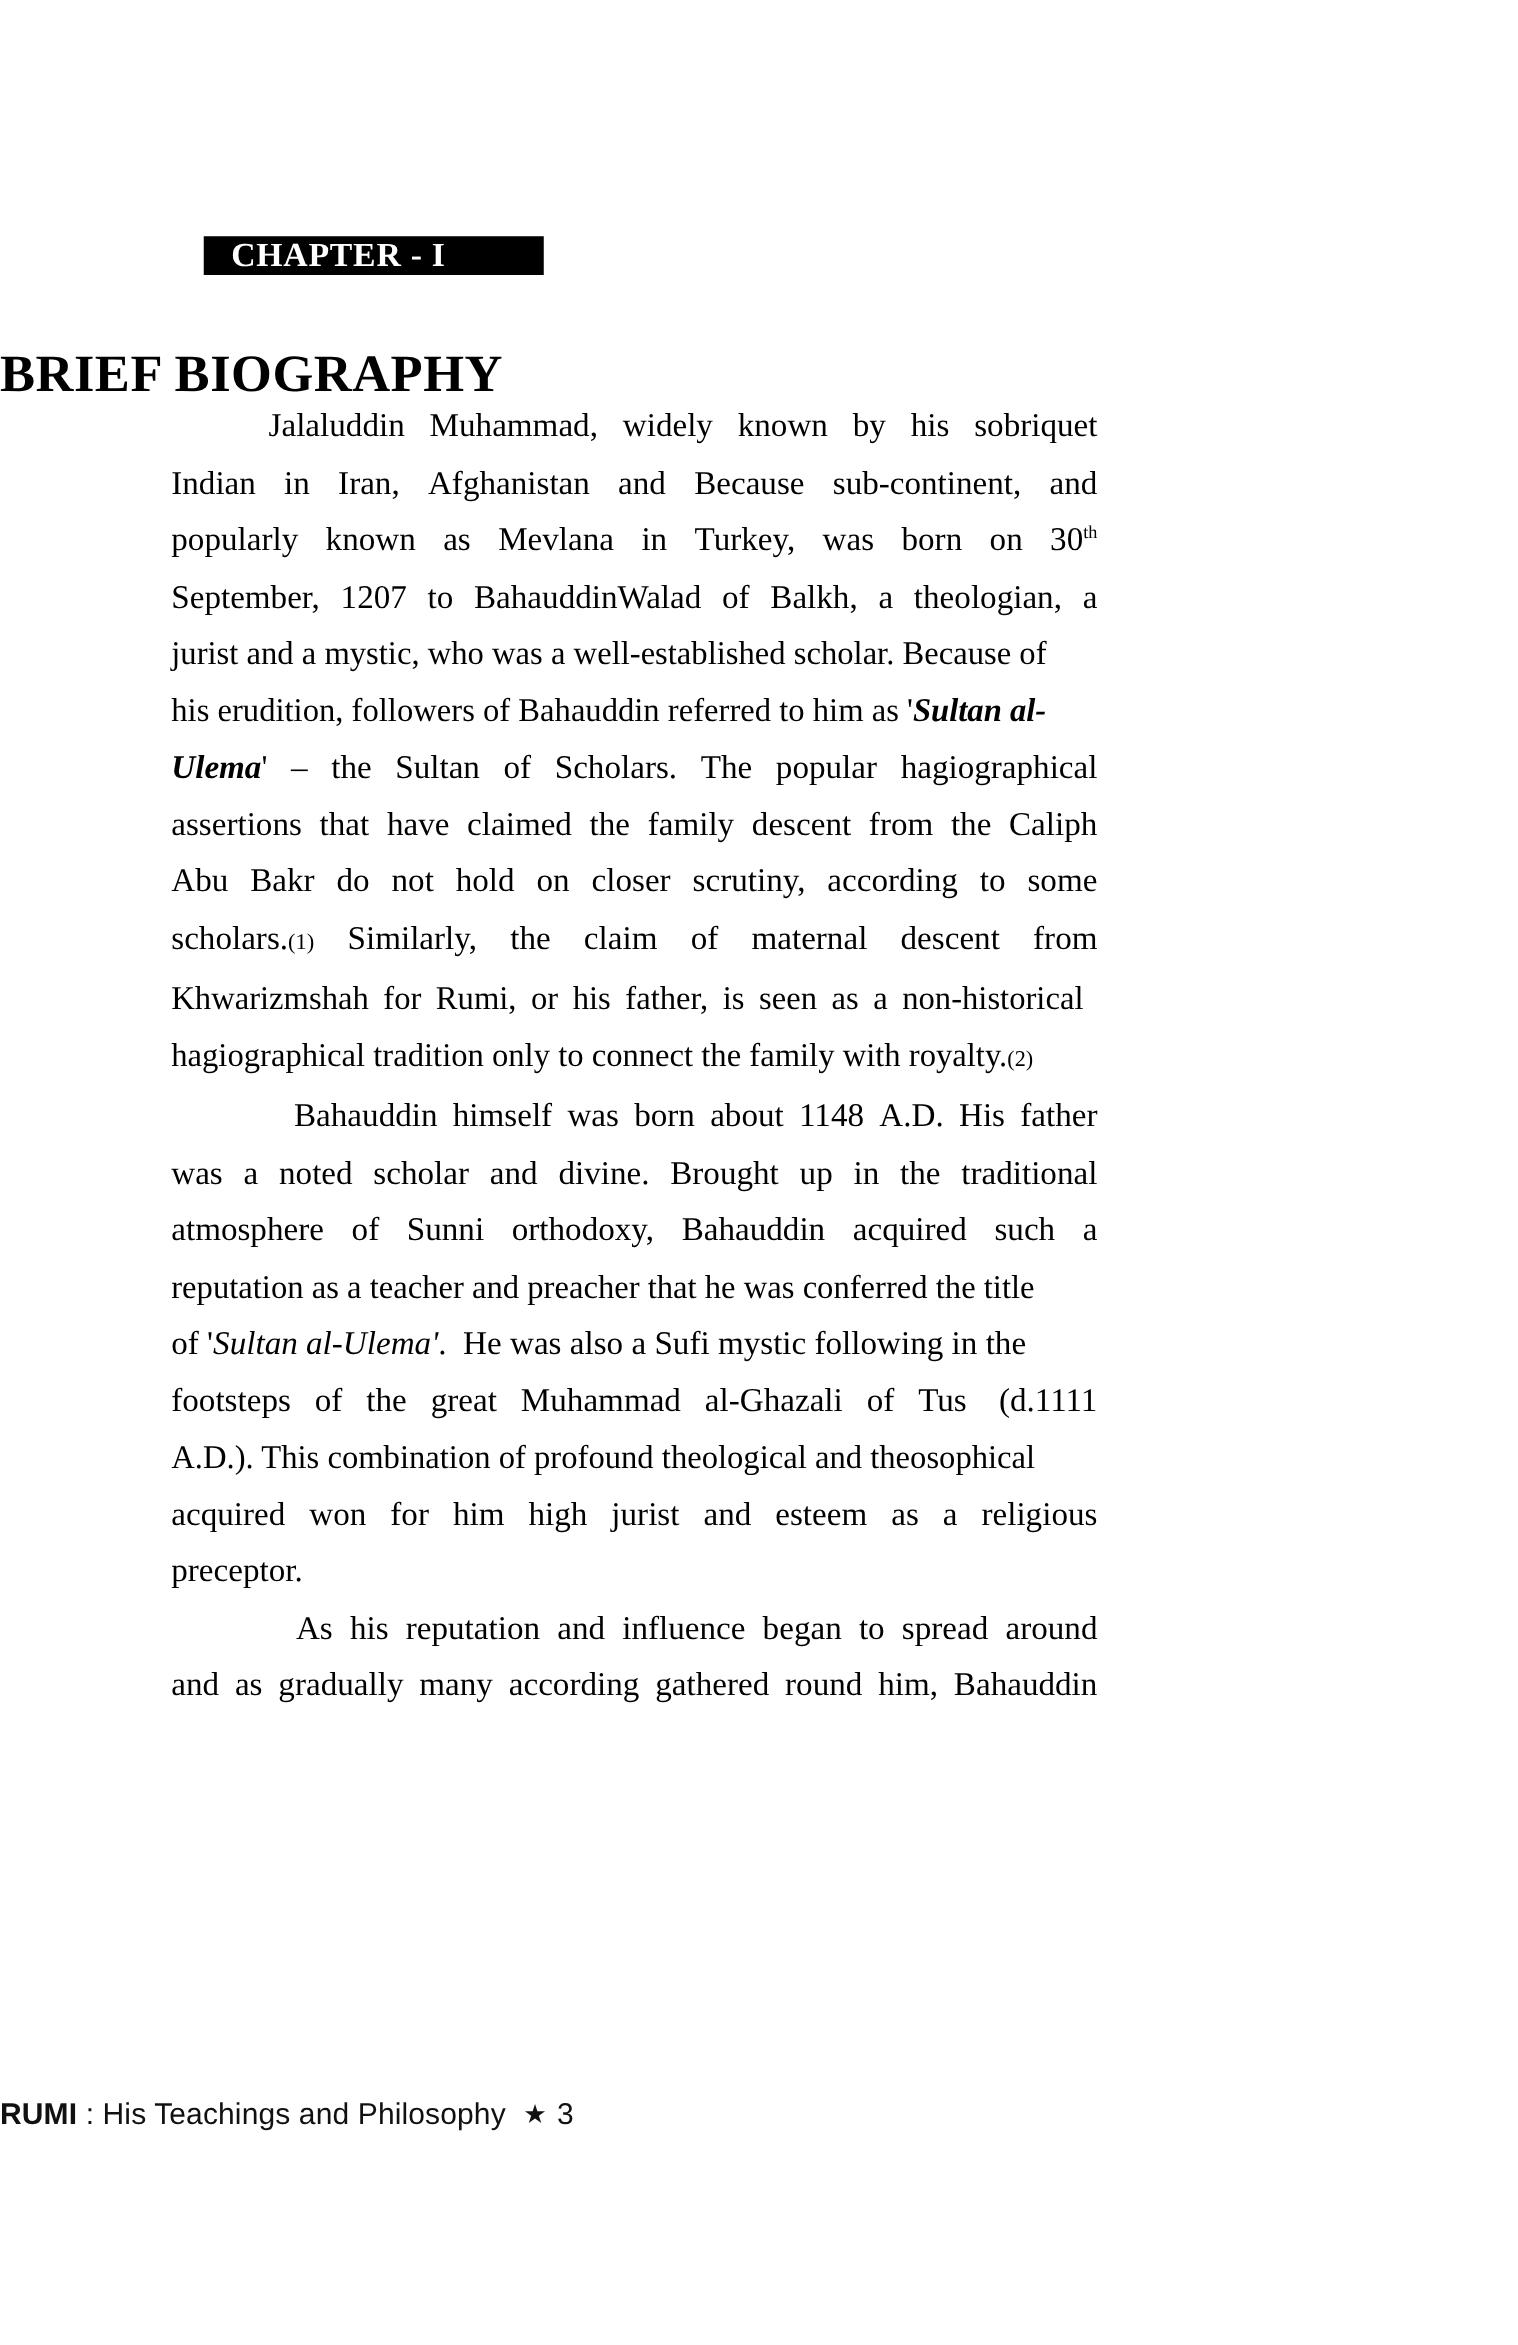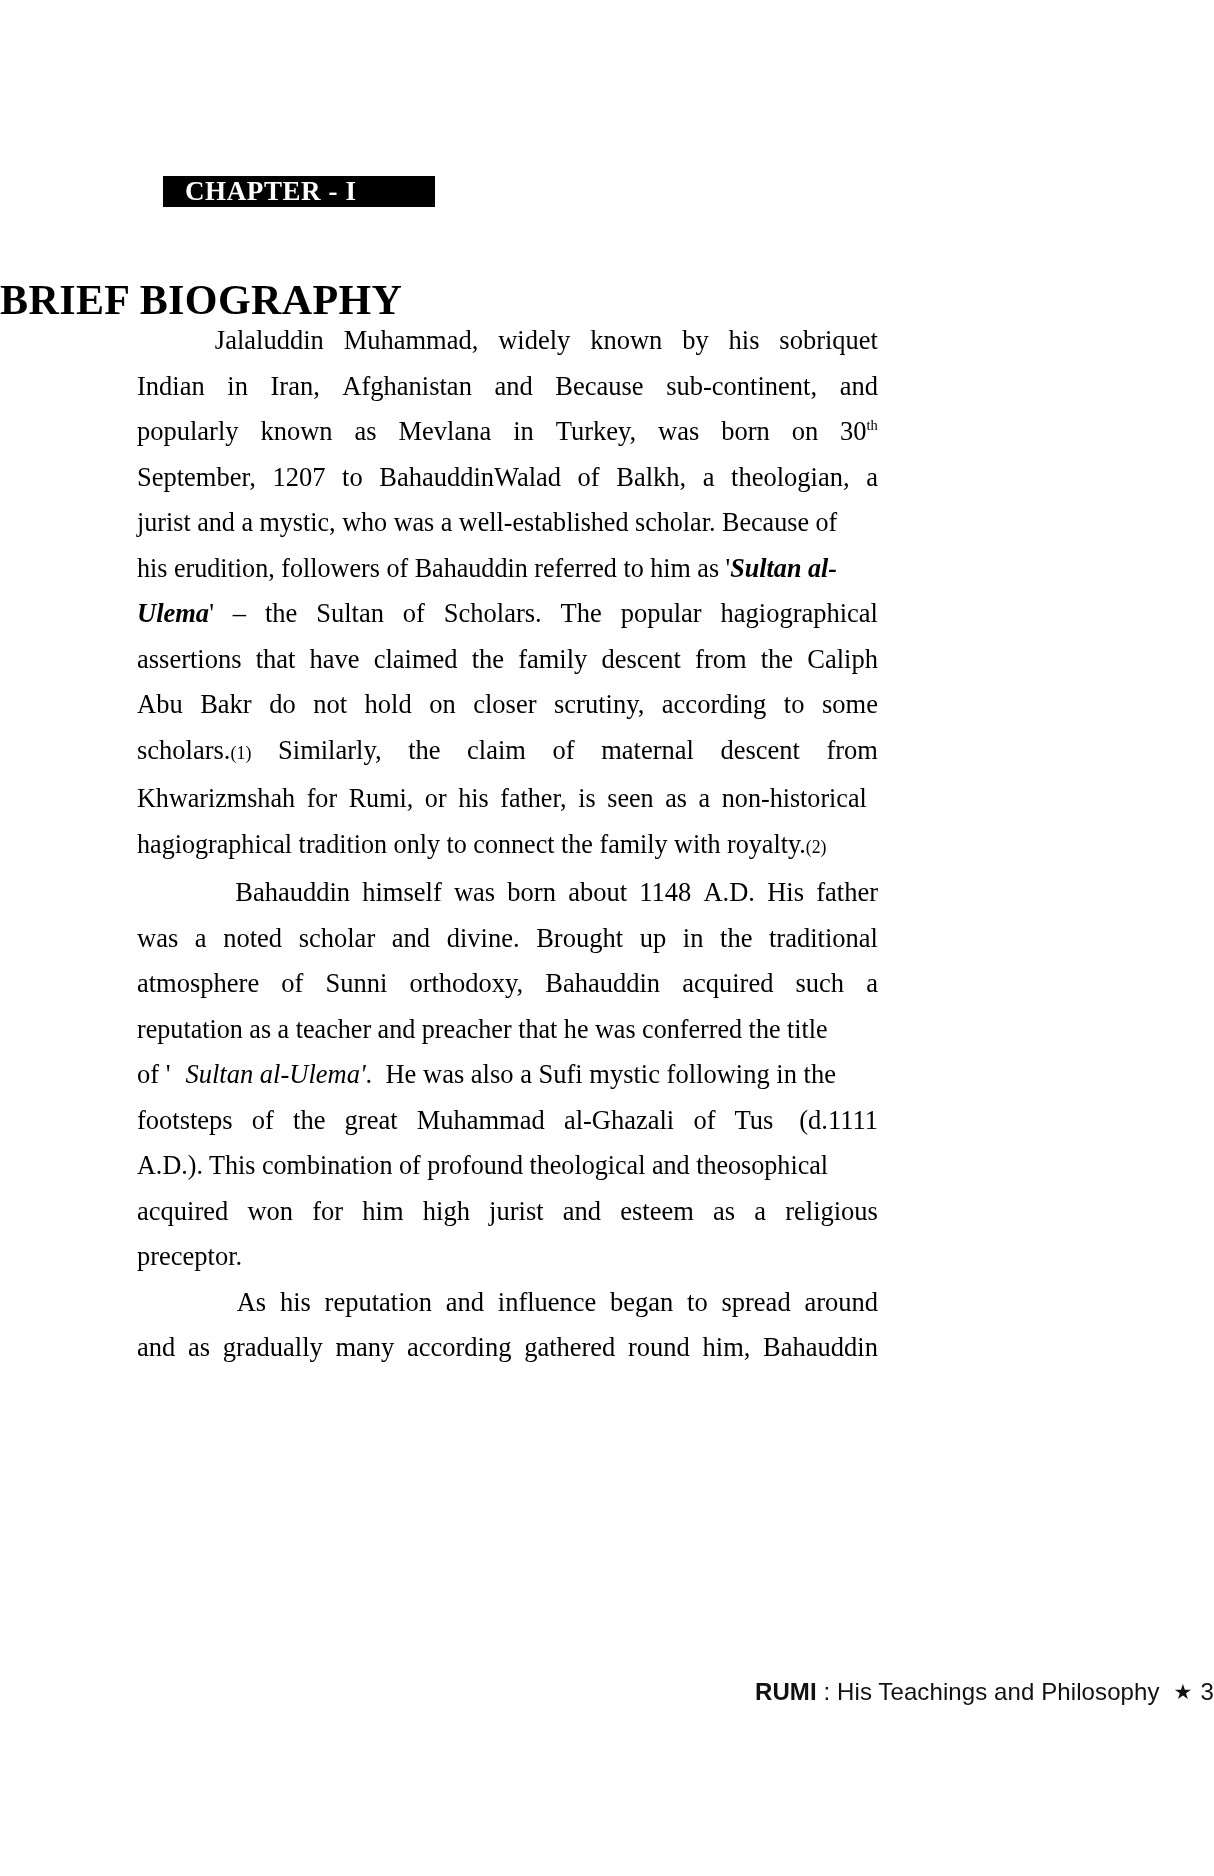--- a/index.html
+++ b/index.html
@@ -25,21 +25,21 @@
     background: #ffffff;
   }
 
   
   .chapter-banner {
     position: absolute;
     left: 152px;
     top: 176px;
     height: 44px;
     display: flex;
-    align-items: flex-start;
+    align-items: flex-end;
   }
   .banner-cap {
     width: 11px;
     background: #9a9a9a;
     margin-top: -6px;
     margin-bottom: -12px;
   }
   .banner-body {
     background: #000000;
     display: flex;
@@ -100,40 +100,39 @@
   .ln.condensed {
     transform: scaleX(0.985);
     transform-origin: left center;
   }
   b.bi {
     font-weight: bold;
     font-style: italic;
   }
   i.it {
     font-style: italic;
-    margin-left: 15px;
   }
   sup.ordinal {
     font-size: 0.55em;
     vertical-align: super;
     line-height: 0;
     margin-top: 47px;
   }
   .fn {
     font-size: 0.68em;
     vertical-align: baseline;
   }
 
   
   .footer {
     position: absolute;
     left: 0;
     top: 1678px;
     width: 1214px;
-    text-align: right;
+    text-align: left;
     font-family: "Liberation Sans", "DejaVu Sans", sans-serif;
     font-size: 24px;
     color: #111111;
     letter-spacing: 0.1px;
   }
   .footer .brand {
     font-weight: bold;
   }
   .footer .star {
     font-size: 21px;

